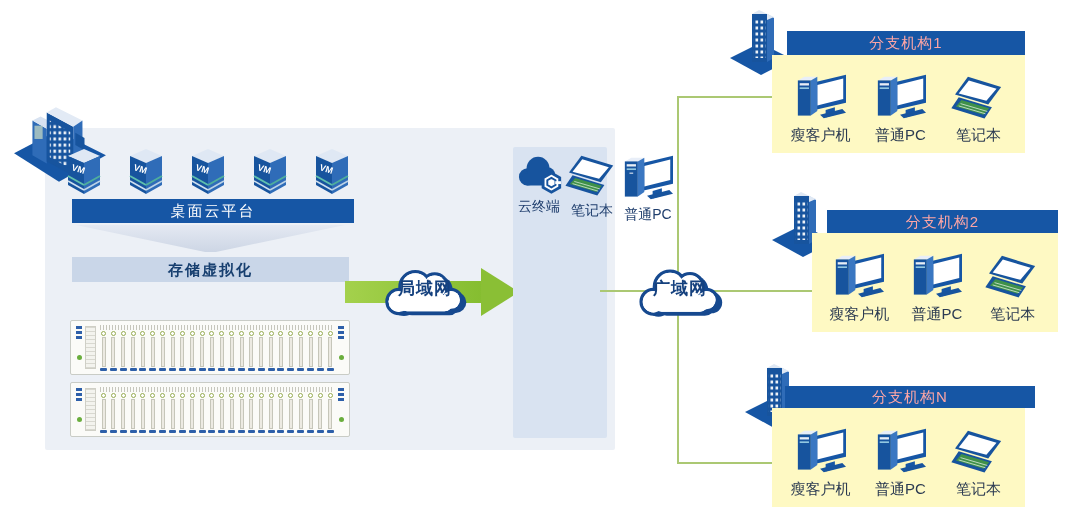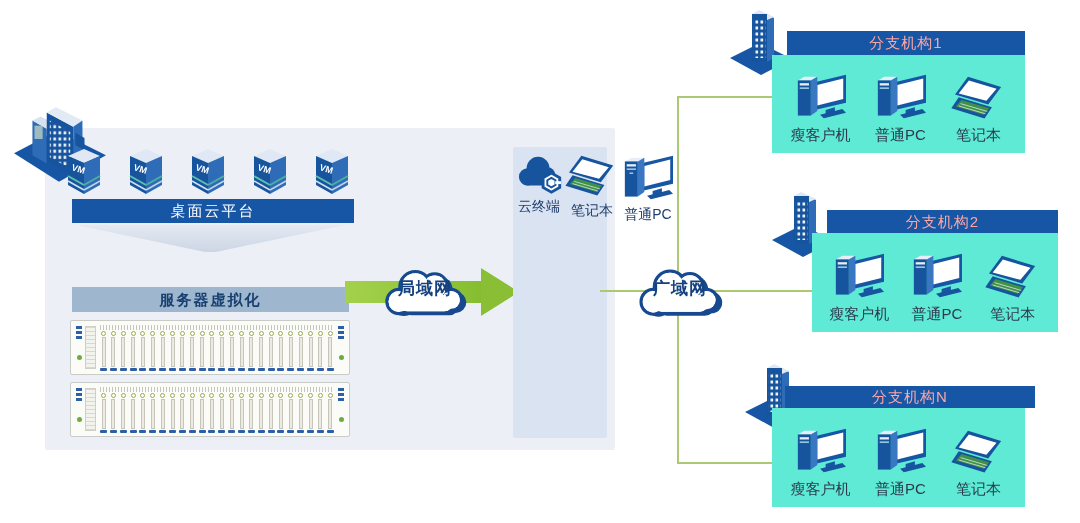--- a/index.html
+++ b/index.html
@@ -65,21 +65,21 @@
                  display:flex; align-items:center; justify-content:center;
                  font-size:17px; font-weight:bold; color:#15417e; letter-spacing:1px;
                  padding-bottom:6px; }
 
   
   .term-item { display:flex; flex-direction:column; align-items:center; }
   .term-item svg { display:block; }
   .term-label { font-size:14px; color:#1f3e6d; margin-top:2px; white-space:nowrap; }
 
   
-  .branch-panel { position:absolute; background:#5eead4; display:flex; align-items:flex-end;
+  .branch-panel { position:absolute; background:#fef9c3; display:flex; align-items:flex-end;
                   justify-content:space-around; padding:6px 8px 8px 8px; }
   .device { display:flex; flex-direction:column; align-items:center; }
   .device svg { display:block; }
   .device-label { font-size:15px; color:#2c3b52; margin-top:3px; white-space:nowrap; }
   .bldg { position:absolute; }
 </style>
 </head>
 <body>
 
 <svg width="0" height="0" style="position:absolute">
@@ -159,22 +159,22 @@
       <text x="5" y="23" font-size="9" font-weight="bold" fill="#ffffff" transform="rotate(17 5 23)">VM</text>
     </svg>
   </div>
 
   <div class="blue-bar platform-bar">
     <span>桌面云平台</span>
   </div>
 
   <div class="funnel"></div>
 
-  <div class="lite-bar server-bar">
-    <span>服务器虚拟化</span>
+  <div class="lite-bar storage-bar">
+    <span>存储虚拟化</span>
   </div>
 
   <div class="rack rack1">
     <div class="rack-side">
       <i class="sq"></i>
         <i class="sq"></i>
         <i class="sq"></i>
         <i class="dot"></i>
     </div>
     <div class="rack-mgmt"></div>

